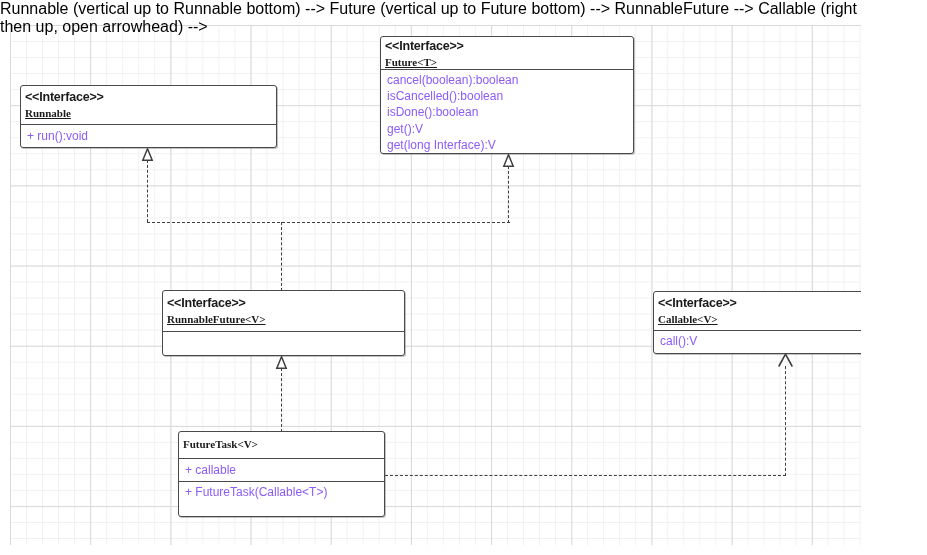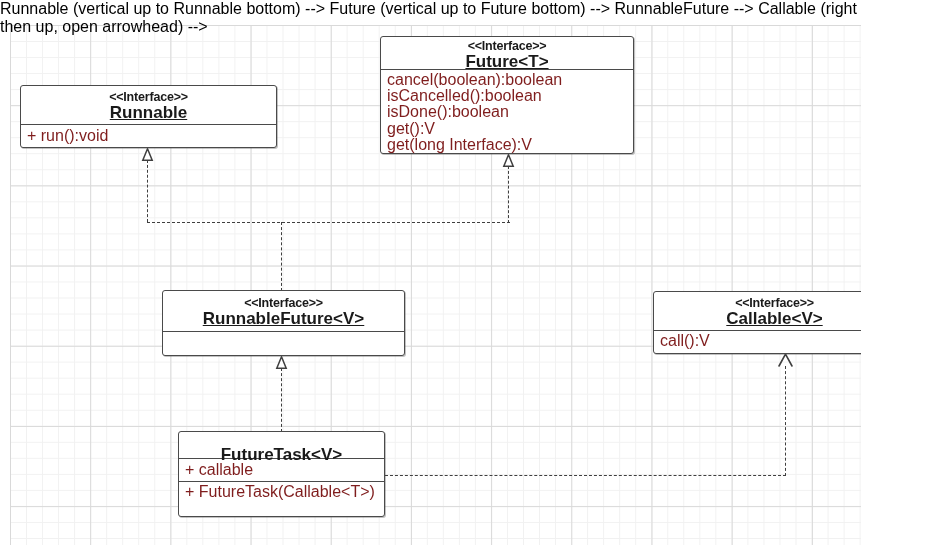--- a/index.html
+++ b/index.html
@@ -41,54 +41,55 @@
     position: absolute;
     box-sizing: border-box;
     background: #ffffff;
     border: 1.6px solid #4a4a4a;
     border-radius: 3px;
     box-shadow: 1px 1px 0 rgba(80,80,80,0.35);
   }
   .uml-header {
     box-sizing: border-box;
     border-bottom: 1.6px solid #4a4a4a;
-    text-align: center;
+    text-align: left;
     padding: 3px 4px 4px 4px;
     color: #1a1a1a;
   }
   .stereo {
     display: block;
     font-size: 12.5px;
     font-weight: bold;
     letter-spacing: -0.2px;
     line-height: 16px;
     white-space: nowrap;
   }
   .cname {
     display: block;
-    font-size: 17px;
+    font-size: 11px;
     font-weight: bold;
     line-height: 16px;
     text-decoration: underline;
     white-space: nowrap;
-  }
-  .cname.plain { text-decoration: none; margin-top: 11px; }
+    font-family: Liberation Serif, serif;
+  }
+  .cname.plain { text-decoration: none; }
   .uml-compartment {
     box-sizing: border-box;
     padding: 3px 6px 4px 6px;
     color: #3c3c3c;
   }
   .uml-compartment + .uml-compartment {
     border-top: 1.6px solid #4a4a4a;
   }
   .member {
-    font-size: 16px;
+    font-size: 12px;
     line-height: 16.2px;
     white-space: nowrap;
-    color: #7f1d1d;
+    color: #8b5cf6;
   }
 
   
   .conn {
     position: absolute;
     pointer-events: none;
   }
   .dash-h {
     position: absolute;
     height: 0;

